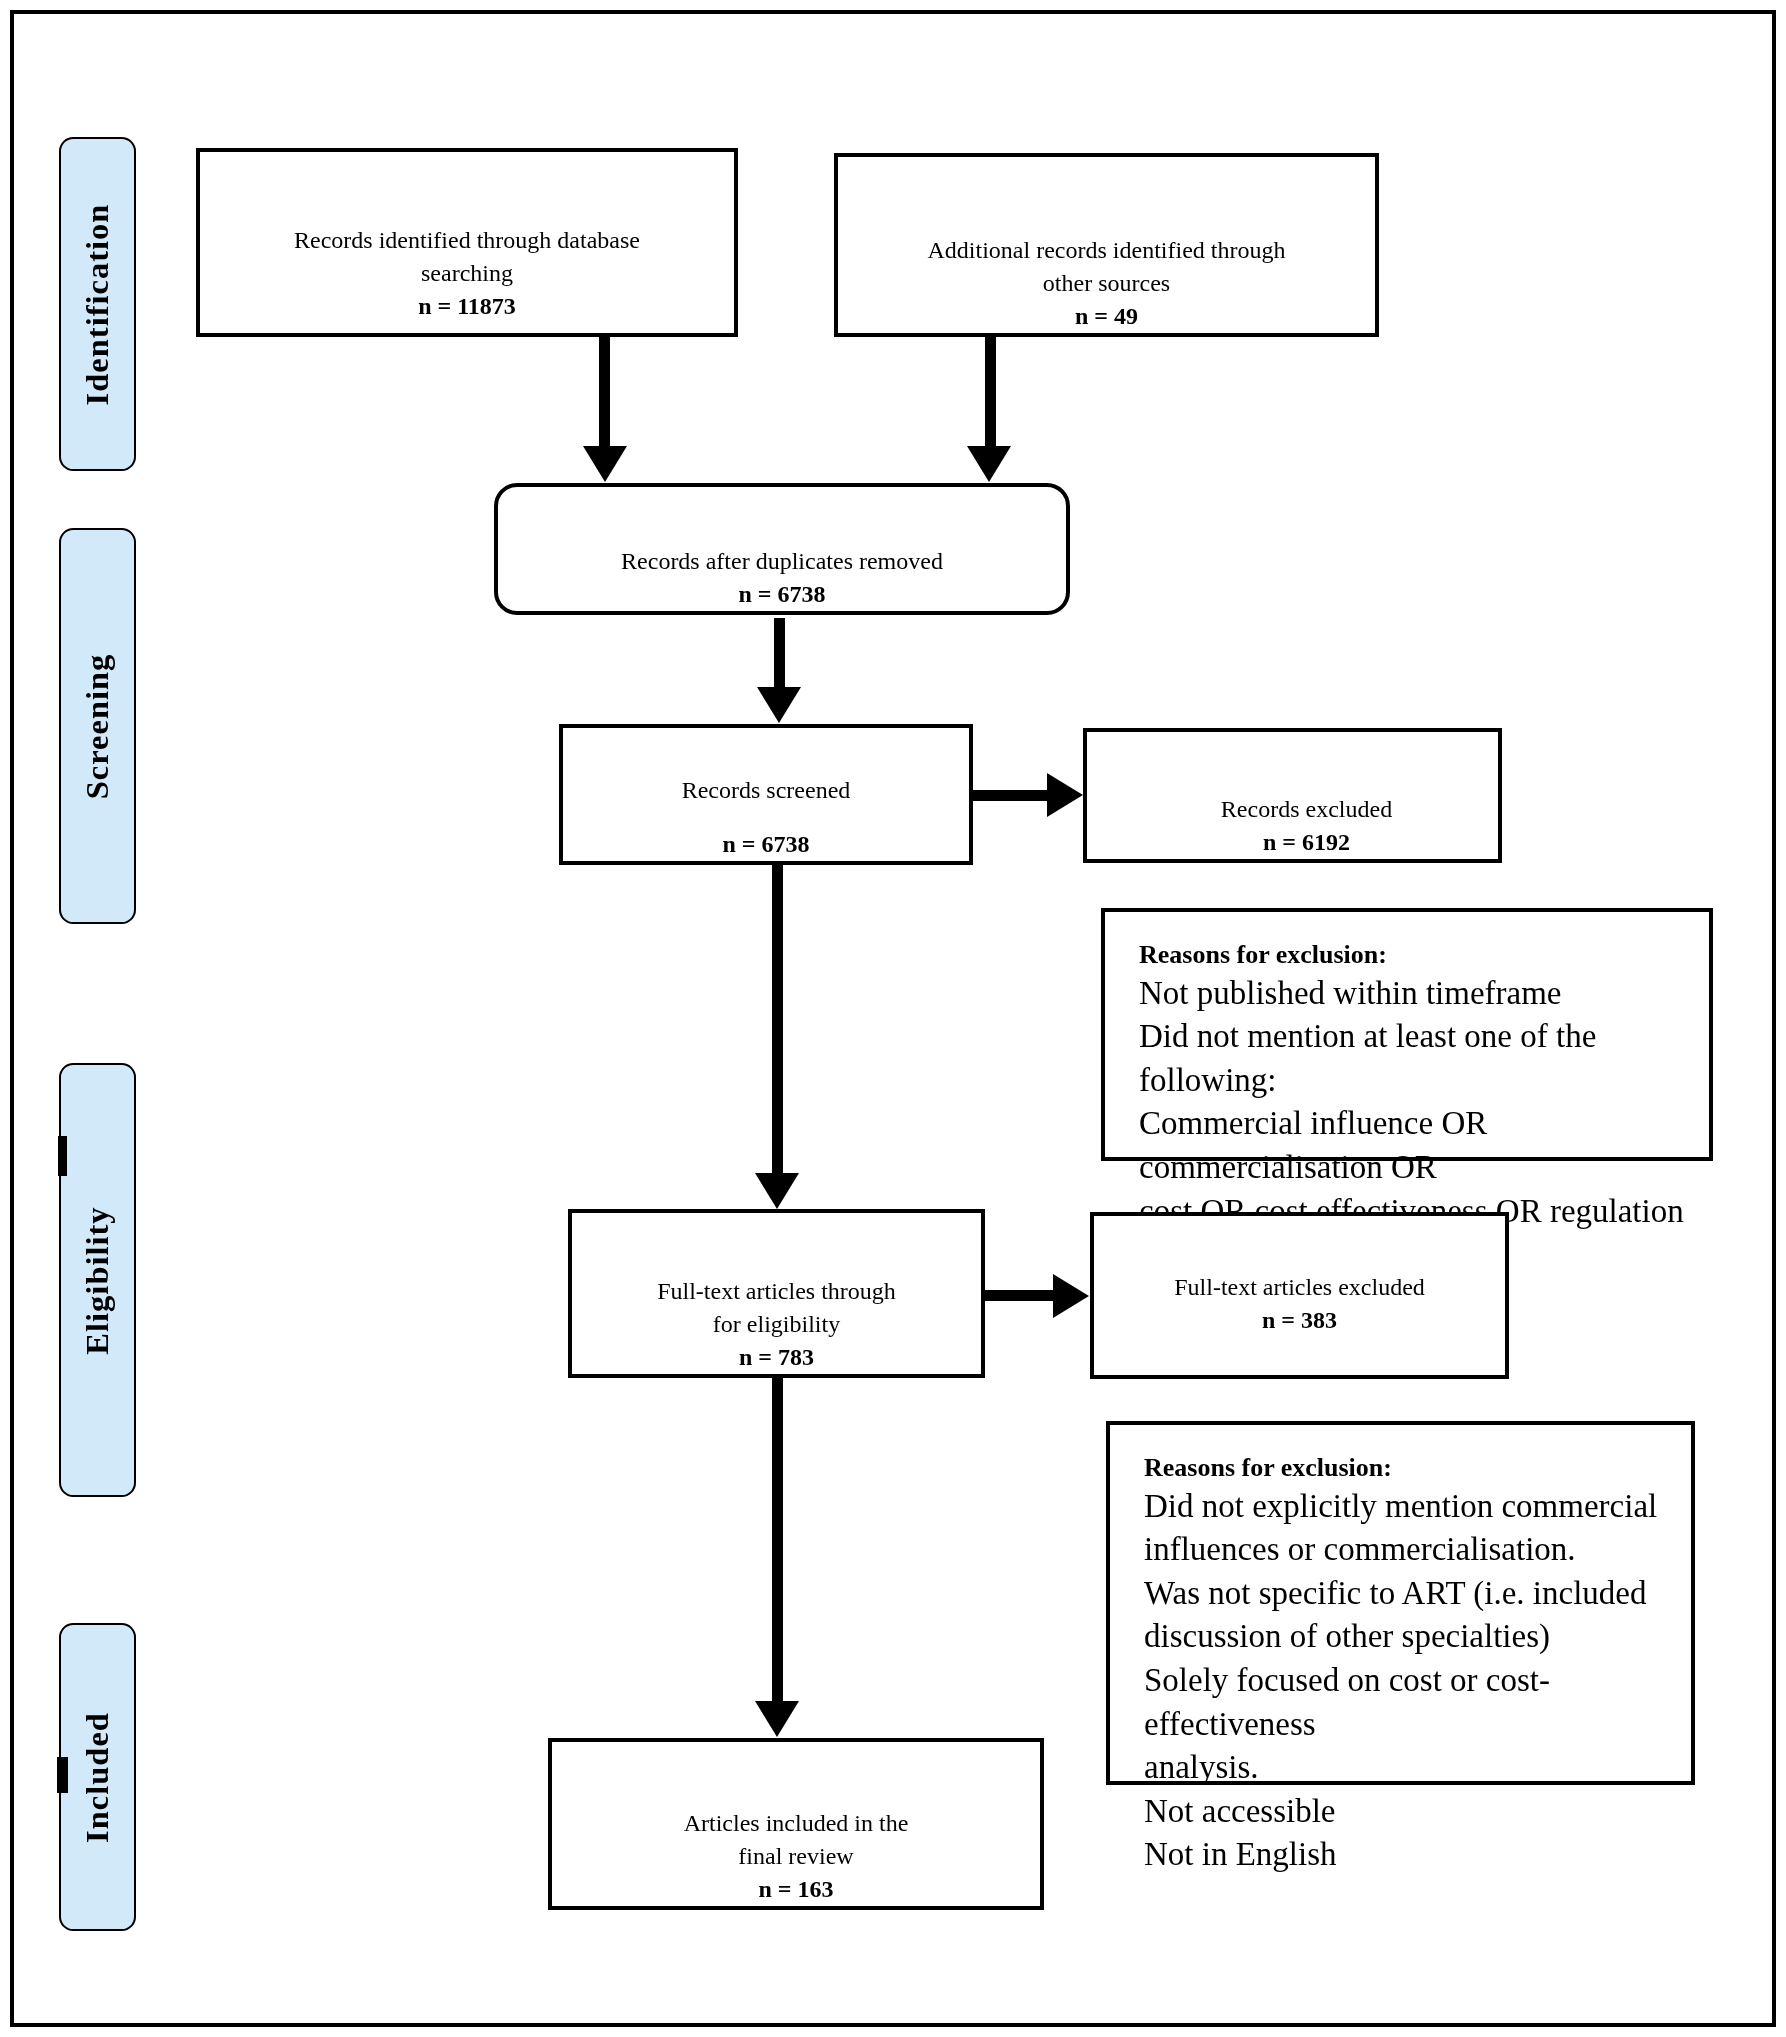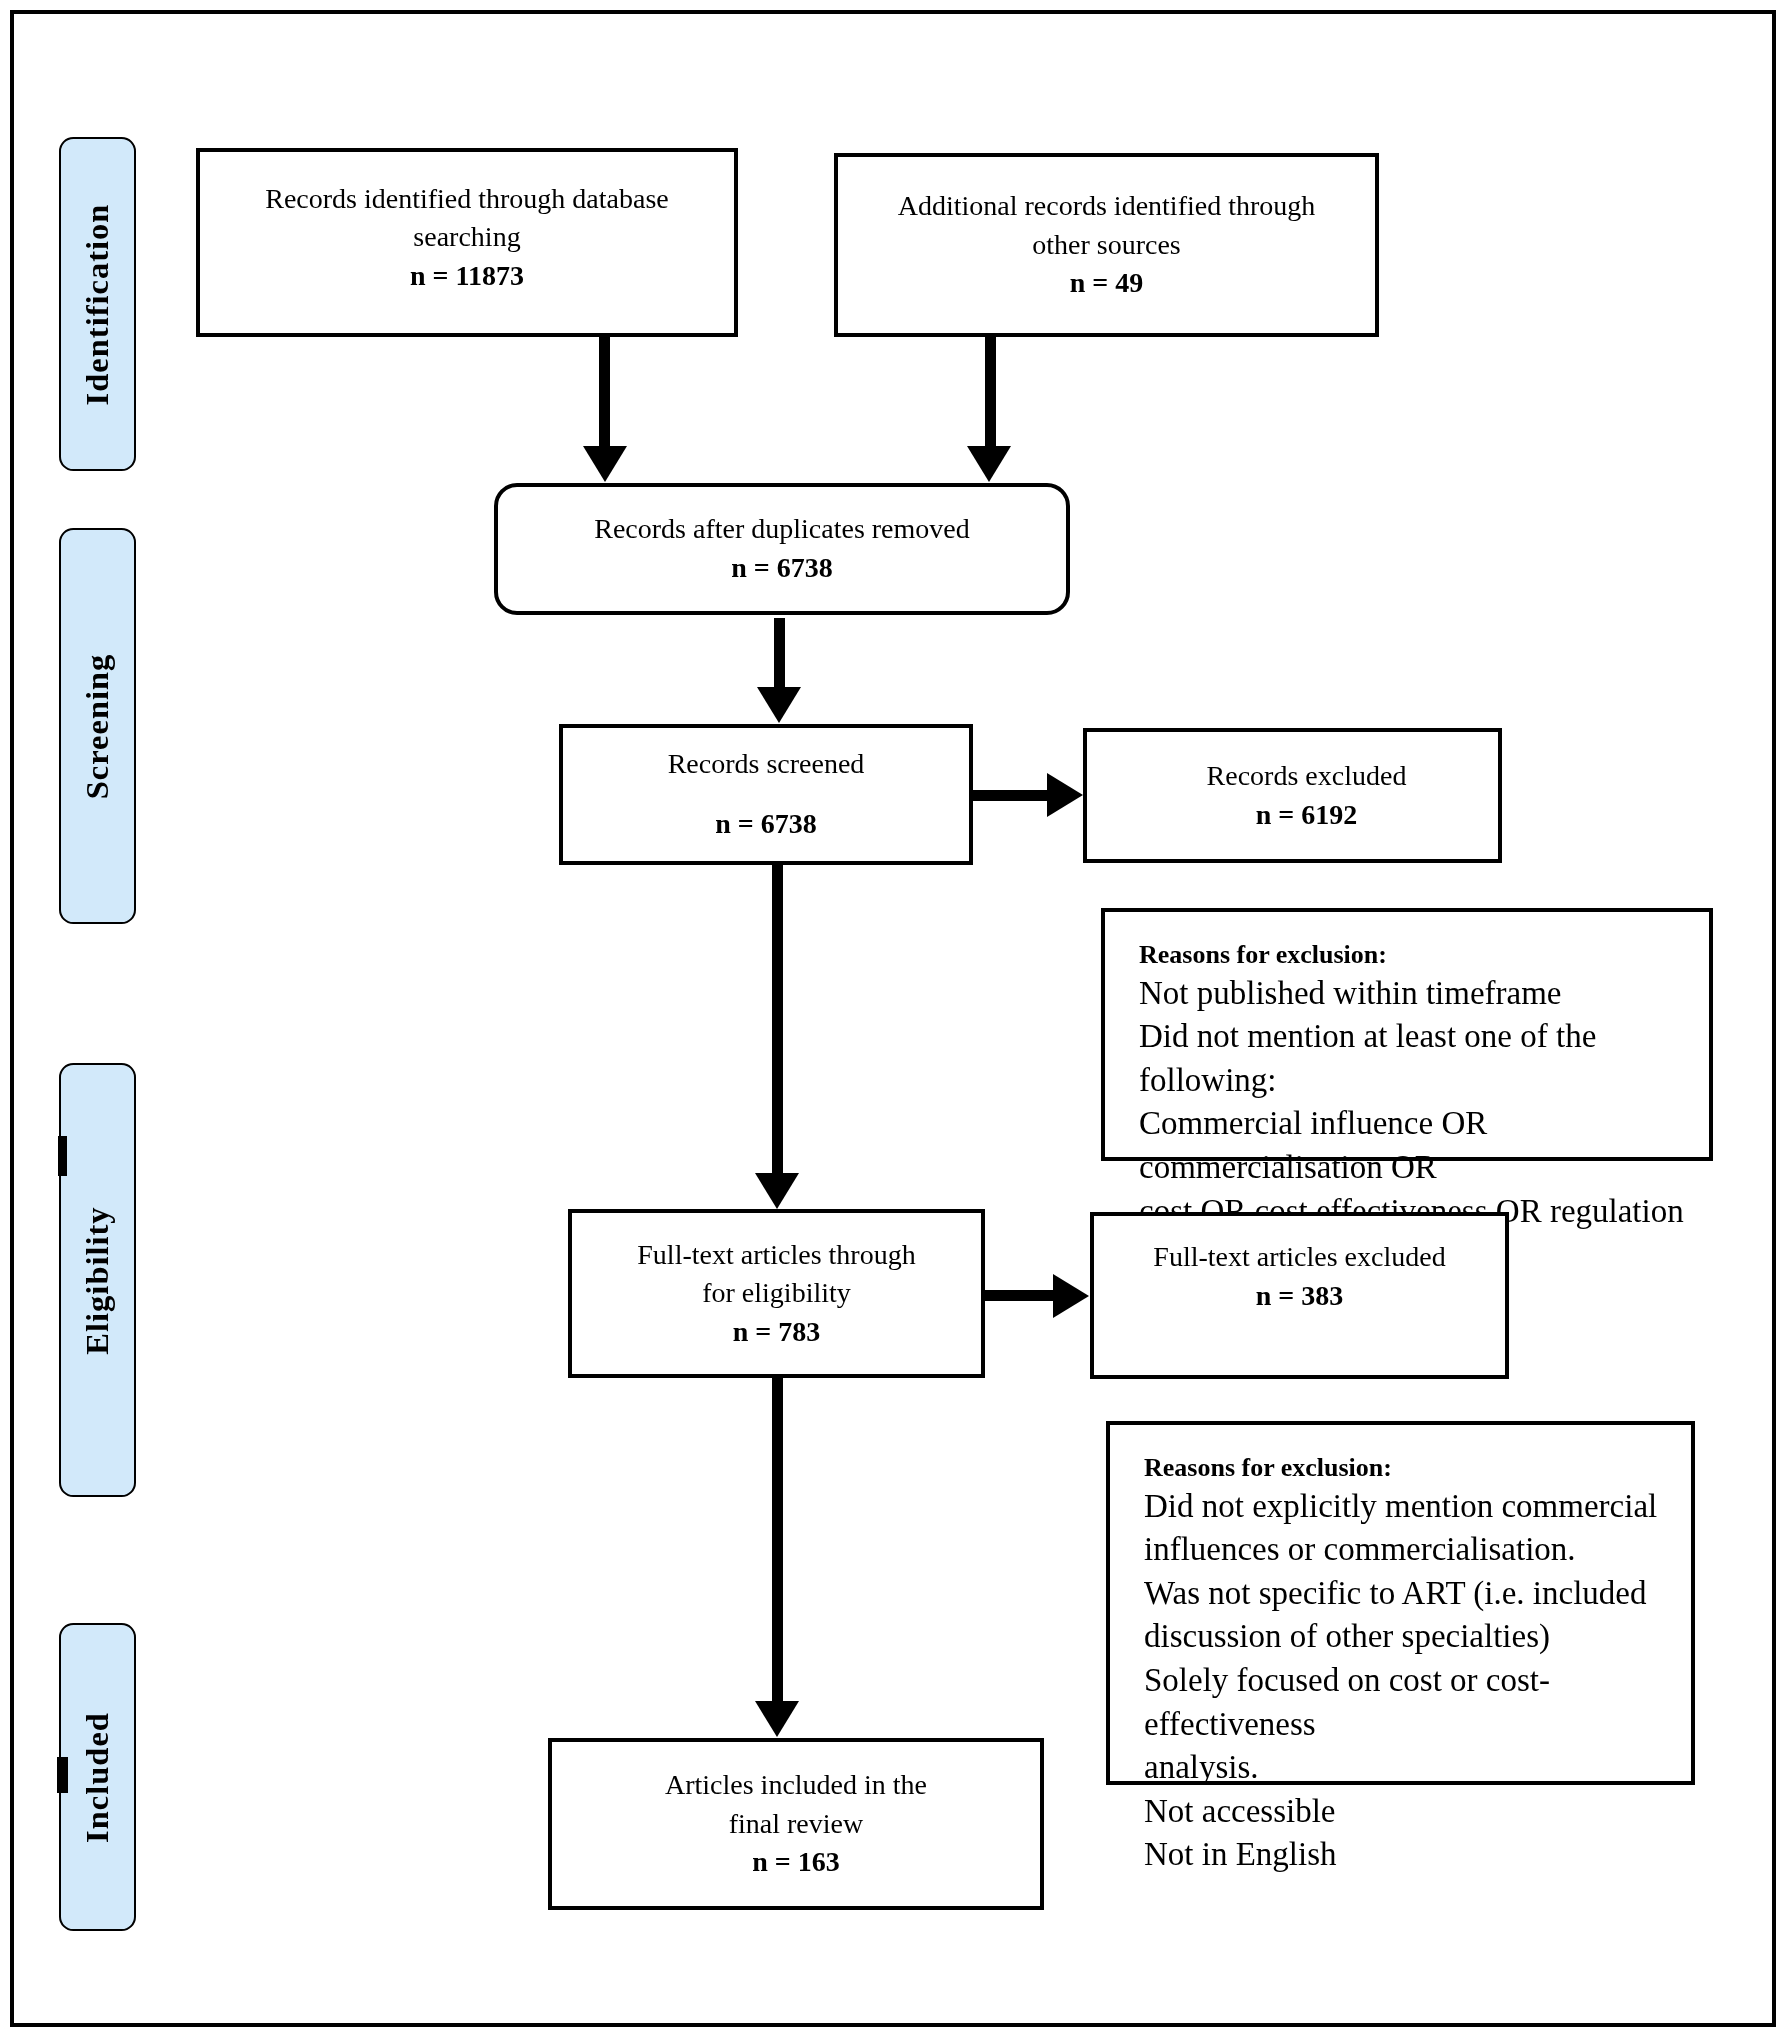--- a/index.html
+++ b/index.html
@@ -30,23 +30,23 @@
     font-weight:bold;
     font-size:32.5px;
     letter-spacing:1px;
   }
   
   .node{
     position:absolute;
     background:#ffffff;
     border:4.8px solid #000;
     display:flex;flex-direction:column;
-    align-items:center;justify-content:center;
+    align-items:center;justify-content:flex-end;
     text-align:center;
-    font-size:28px;line-height:1.38;
+    font-size:24px;line-height:1.38;
     box-sizing:border-box;
   }
   .node .lbl{white-space:pre-line;}
   .node .cnt{font-weight:bold;}
   
   .reasons{
     position:absolute;
     background:#ffffff;
     border:4.8px solid #000;
     box-sizing:border-box;

